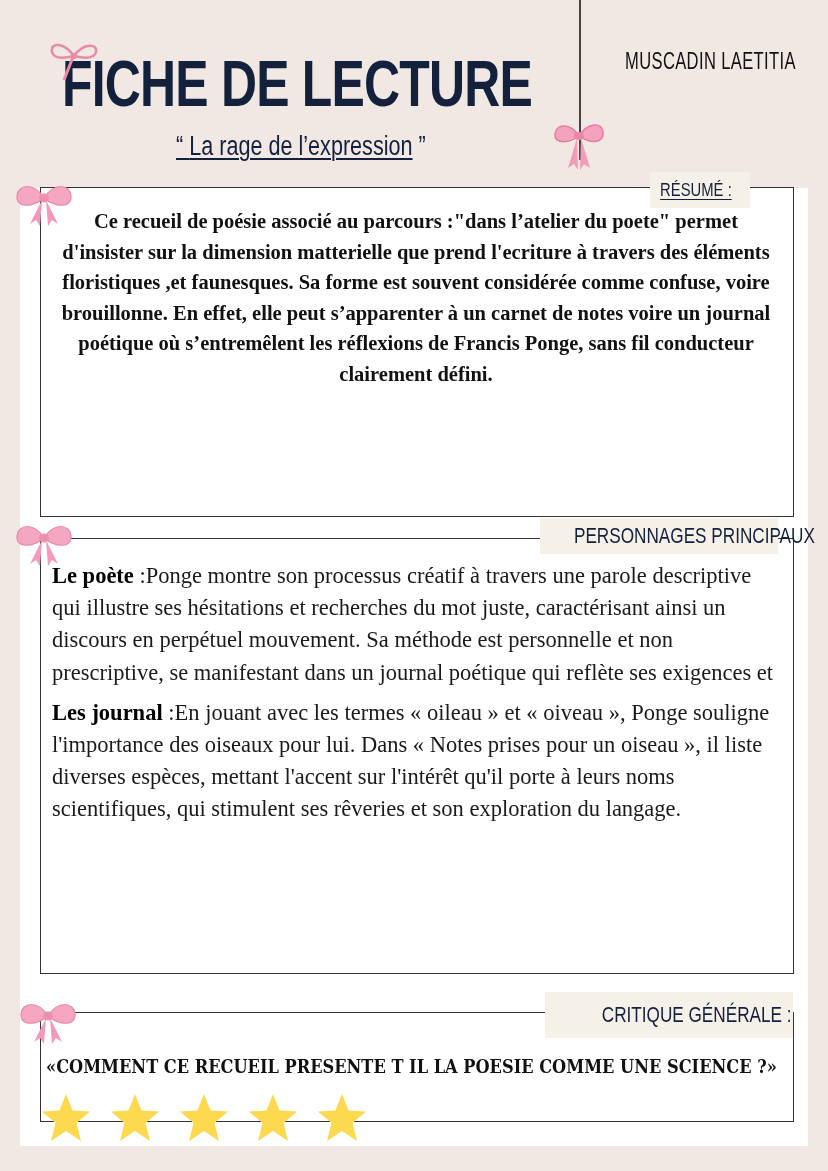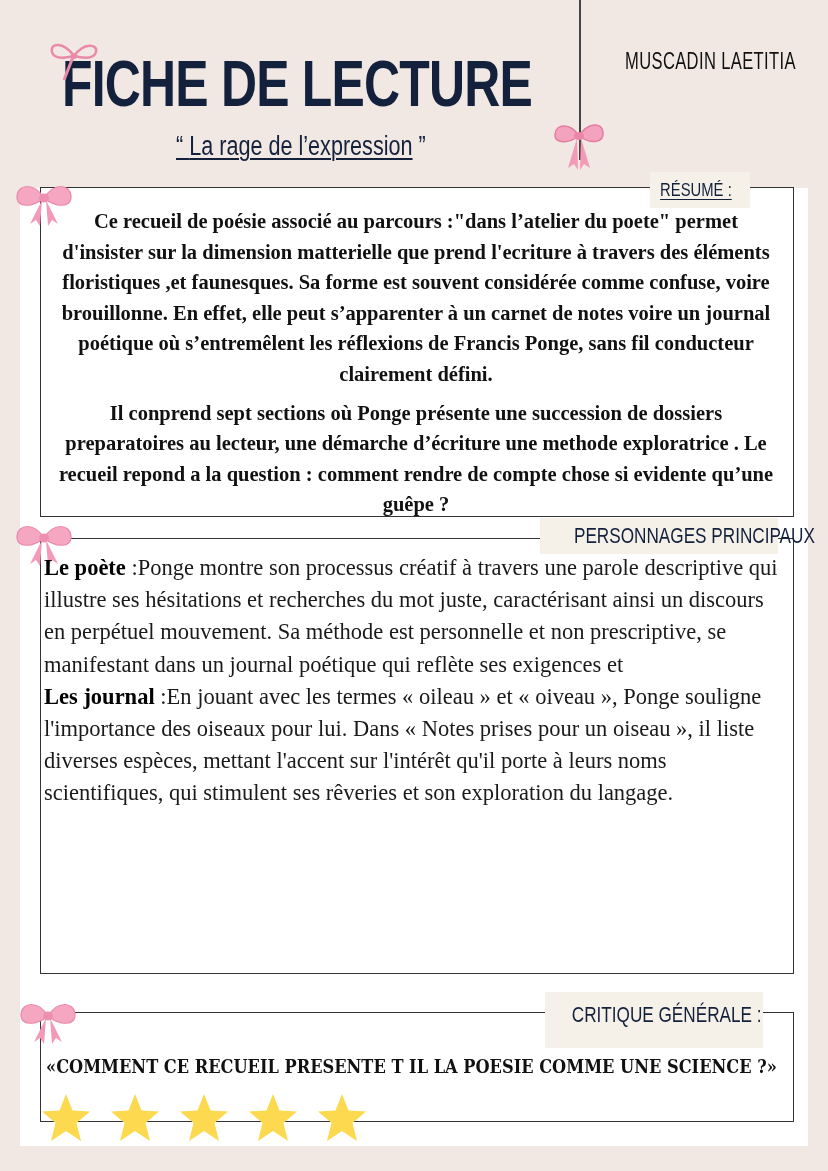--- a/index.html
+++ b/index.html
@@ -79,22 +79,22 @@
     left: 650px; top: 172px; width: 100px; height: 36px;
     font-size: 19px; line-height: 36px;
   }
   .label-resume .inner { text-decoration: underline; text-underline-offset: 3px; }
   .label-perso {
     left: 540px; top: 518px; width: 238px; height: 36px;
     font-size: 22px; line-height: 36px;
     background: #f5f1e8;
   }
   .label-crit {
-    left: 545px; top: 992px; width: 218px; height: 56px;
-    font-size: 22px; line-height: 46px;
+    left: 545px; top: 992px; width: 218px; height: 46px;
+    font-size: 22px; line-height: 46px; padding-left: 30px;
   }
 
   
   .resume-text {
     left: 44px; top: 198px; width: 744px;
     font-family: "Liberation Serif", serif;
     font-weight: 700;
     font-size: 20.5px;
     line-height: 30.6px;
     text-align: center;
@@ -103,21 +103,21 @@
   .resume-text p { margin: 8px; }
 
   
   .perso-text {
     left: 44px; top: 552px; width: 740px;
     font-family: "Liberation Serif", serif;
     font-size: 22.5px;
     line-height: 32.2px;
     color: #1a1a1a;
   }
-  .perso-text p { margin: 0; }
+  .perso-text p { margin: 8px; }
   .perso-text b { font-weight: 700; color: #000; }
 
   
   .crit-text {
     left: 46px; top: 1052px; width: 740px;
     font-family: "DejaVu Serif", serif;
     font-weight: 700;
     font-size: 18px;
     line-height: 30px;
     color: #111;
@@ -163,21 +163,20 @@
 <svg class="abs bow" style="left:14px;top:180px" viewBox="0 0 60 46">
   <path d="M30 18 C20 2 4 4 3 16 C2 28 18 28 30 18 Z" fill="#f5a7c2" stroke="#ea8aac" stroke-width="1.2"></path>
   <path d="M30 18 C40 2 56 4 57 16 C58 28 42 28 30 18 Z" fill="#f5a7c2" stroke="#ea8aac" stroke-width="1.2"></path>
   <path d="M28 20 L16 44 L22 40 L26 46 Z" fill="#f39ab8"></path>
   <path d="M32 20 L44 44 L38 40 L34 46 Z" fill="#f39ab8"></path>
   <ellipse cx="30" cy="18" rx="5" ry="4.5" fill="#ec8fb0"></ellipse>
 </svg>
 <div class="abs label label-resume"><span class="inner">RÉSUMÉ :</span></div>
 <div class="abs resume-text">
   <p>Ce recueil de poésie associé au parcours :"dans l’atelier du poete" permet d'insister sur la dimension matterielle que prend l'ecriture à travers des éléments floristiques ,et faunesques. Sa forme est souvent considérée comme confuse, voire brouillonne. En effet, elle peut s’apparenter à un carnet de notes voire un journal poétique où s’entremêlent les réflexions de Francis Ponge, sans fil conducteur clairement défini.</p>
-  <p>Il conprend sept sections où Ponge présente une succession de dossiers preparatoires au lecteur, une démarche d’écriture une methode exploratrice . Le recueil repond a la question : comment rendre de compte chose si evidente qu’une guêpe ?</p>
 </div>
 
 <div class="abs box box-perso"></div>
 <svg class="abs bow" style="left:14px;top:520px" viewBox="0 0 60 46">
   <path d="M30 18 C20 2 4 4 3 16 C2 28 18 28 30 18 Z" fill="#f5a7c2" stroke="#ea8aac" stroke-width="1.2"></path>
   <path d="M30 18 C40 2 56 4 57 16 C58 28 42 28 30 18 Z" fill="#f5a7c2" stroke="#ea8aac" stroke-width="1.2"></path>
   <path d="M28 20 L16 44 L22 40 L26 46 Z" fill="#f39ab8"></path>
   <path d="M32 20 L44 44 L38 40 L34 46 Z" fill="#f39ab8"></path>
   <ellipse cx="30" cy="18" rx="5" ry="4.5" fill="#ec8fb0"></ellipse>
 </svg>

